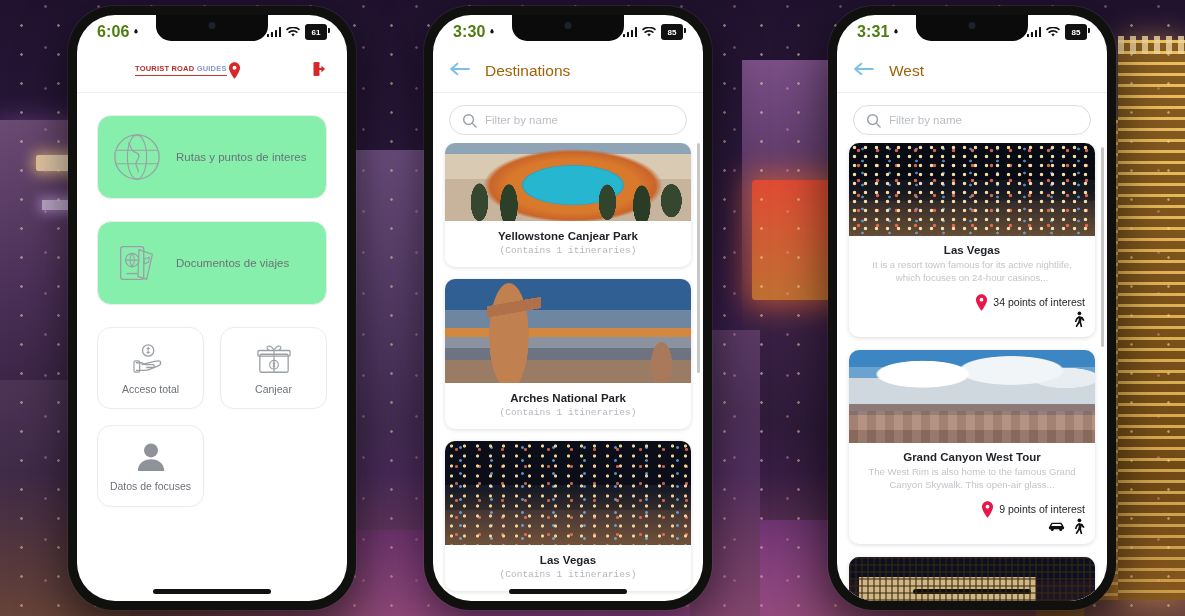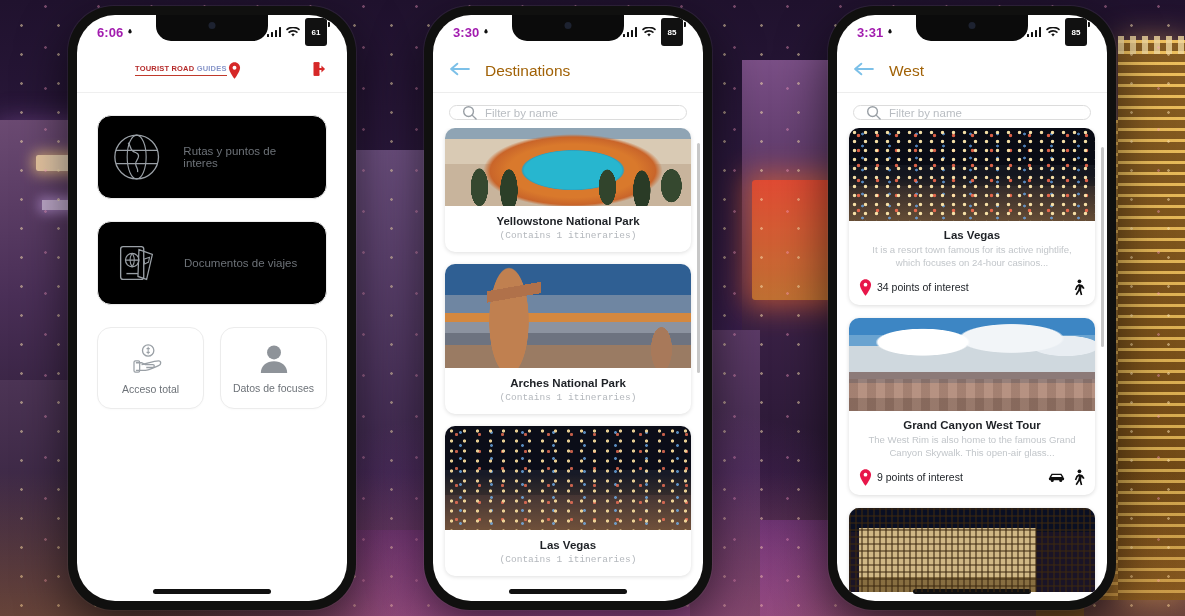--- a/index.html
+++ b/index.html
@@ -135,30 +135,30 @@
     content:""; position:absolute; left:50%; transform:translateX(-50%);
     top:7px; width:7px; height:7px; border-radius:50%;
     background:#1d2230;
   }
 
   
   .statusbar {
     position: relative; height: 34px; display: flex; align-items: center;
     justify-content: space-between; padding: 0 20px; z-index: 21;
   }
-  .sb-time { font-size: 13px; font-weight: 700; color:#a21caf; letter-spacing:.1px;
+  .sb-time { font-size: 16px; font-weight: 700; color:#4d7c0f; letter-spacing:.1px;
              display:flex; align-items:center; gap:3px; }
   .sb-loc { width:8px; height:8px; }
   .sb-right { display: flex; align-items: center; gap: 5px; }
   .bars { display: flex; align-items: flex-end; gap: 1.5px; height: 10px; }
   .bars i { width: 2.5px; background: #111; border-radius: .5px; display:block; }
   .bars i:nth-child(1){height:3.5px} .bars i:nth-child(2){height:5.5px}
   .bars i:nth-child(3){height:7.5px} .bars i:nth-child(4){height:10px}
   .batt {
-    min-width: 22px; height: 28px; border-radius: 3px; background:#111;
+    min-width: 22px; height: 16px; border-radius: 3px; background:#111;
     color:#fff; font-size:8px; font-weight:700; display:flex; align-items:center;
     justify-content:center; padding:0 2px; position: relative;
   }
   .batt::after{content:"";position:absolute;right:-3px;top:3.5px;width:2px;height:5px;
     background:#111;border-radius:0 1px 1px 0;}
 
   
   .appbar { height: 44px; display:flex; align-items:center; padding: 0 16px; gap: 14px;
             border-bottom: 1px solid #ededed; }
   .appbar.home { justify-content: space-between; border-bottom: 1px solid #efefef; }
@@ -167,37 +167,37 @@
   .logo-wrap { display:flex; align-items:center; gap:1px; margin-left: 42px; }
   .logo-txt { font-size: 7.5px; font-weight: 800; letter-spacing: .2px;
               border-bottom: 1.2px solid #c0392b; padding-bottom:1px; line-height:1.1;}
   .logo-a { color:#b52a2a; }
   .logo-b { color:#8795c9; }
   .logout-ic { margin-right: 2px; }
 
   
   .home-body { padding: 22px 20px 0; }
   .row-card {
-    border: 1px solid #ececec; border-radius: 14px; background:#000000;
-    display:flex; align-items:center; gap: 22px; padding: 16px 14px;
+    border: 1px solid #ececec; border-radius: 14px; background:#86efac;
+    display:flex; align-items:center; gap: 14px; padding: 16px 14px;
     margin-bottom: 22px; box-shadow: 0 1px 2px rgba(0,0,0,.02);
   }
   .row-card .lbl { font-size: 11.5px; color:#6d7278; }
   .grid2 { display:grid; grid-template-columns: 1fr 1fr; gap: 16px; margin-bottom: 20px; }
   .tile {
     border:1px solid #ececec; border-radius: 14px; background:#fff;
     height: 82px; display:flex; flex-direction:column; align-items:center;
     justify-content:center; gap: 7px; box-shadow: 0 1px 2px rgba(0,0,0,.02);
   }
   .tile .lbl { font-size: 10.5px; color:#6d7278; }
 
   
   .search-wrap { padding: 12px 16px 8px; }
   .search {
-    height: 15px; border:1px solid #dcdcdc; border-radius: 16px;
+    height: 30px; border:1px solid #dcdcdc; border-radius: 16px;
     display:flex; align-items:center; gap:8px; padding: 0 12px; background:#fff;
   }
   .search input {
     border:0; outline:0; font-size: 11.5px; color:#9aa0a6; flex:1;
     font-family: inherit; background: transparent;
   }
   .search input::placeholder { color:#b9bdc2; }
 
   
   .list { padding: 0 12px; overflow: hidden; height: calc(100% - 122px); position:relative; }
@@ -214,21 +214,21 @@
   .path-card {
     border-radius: 10px; background:#fff; margin-bottom: 13px;
     box-shadow: 0 1px 4px rgba(0,0,0,.14); overflow:hidden;
   }
   .path-img { height: 93px; width:100%; }
   .path-body { padding: 8px 10px 9px; }
   .path-title { font-size: 11.5px; font-weight:700; color:#1e2126; text-align:center; }
   .path-desc { font-size: 9.6px; color:#c2c6ca; text-align:center; line-height: 1.35;
                margin-top: 3px; }
   .path-foot { display:flex; align-items:flex-end; justify-content:space-between;
-               margin-top: 9px; }
+               margin-top: 9px; flex-direction: column; }
   .poi { display:flex; align-items:center; gap: 5px; }
   .poi .t { font-size: 10.5px; color:#22262b; }
   .modes { display:flex; align-items:center; gap: 7px; }
 
   
   .img-yellowstone {
     background:
       radial-gradient(ellipse 34% 42% at 52% 54%, #27b6cf 0 58%, #2fa0bd 60%, transparent 62%),
       radial-gradient(ellipse 48% 62% at 52% 55%, #d9792c 0 55%, #c9652a 70%, transparent 76%),
       linear-gradient(180deg,#8fa4b4 0 14%, #d9cab4 14% 46%, #c8b49c 46% 100%);
@@ -424,20 +424,31 @@
           <svg width="38" height="34" viewBox="0 0 40 36">
             <path d="M4 22h6l4 2h8c2 0 2 3 0 3h-7" fill="none" stroke="#9aa0a6" stroke-width="1.4"></path>
             <path d="M10 24c6-1 12-4 18-4 3 0 3 4 0 5-5 2-10 5-14 5H4" fill="none" stroke="#9aa0a6" stroke-width="1.4"></path>
             <rect x="2" y="20" width="6" height="12" rx="1.5" fill="none" stroke="#9aa0a6" stroke-width="1.3"></rect>
             <circle cx="17" cy="9" r="6" fill="none" stroke="#9aa0a6" stroke-width="1.4"></circle>
             <path d="M17 5v8M15.3 7h3.4M15.3 11h3.4" stroke="#9aa0a6" stroke-width="1.1" fill="none"></path>
           </svg>
           <span class="lbl">Acceso total</span>
         </div>
         <div class="tile">
+          <svg width="36" height="34" viewBox="0 0 38 36">
+            <rect x="4" y="13" width="30" height="19" rx="1.5" fill="none" stroke="#9aa0a6" stroke-width="1.4"></rect>
+            <rect x="2" y="9" width="34" height="6" rx="1.2" fill="none" stroke="#9aa0a6" stroke-width="1.4"></rect>
+            <path d="M19 9v23" stroke="#9aa0a6" stroke-width="1.3"></path>
+            <path d="M19 9c-4-8-11-4-5 0M19 9c4-8 11-4 5 0" fill="none" stroke="#9aa0a6" stroke-width="1.3"></path>
+            <circle cx="19" cy="24" r="4.6" fill="none" stroke="#9aa0a6" stroke-width="1.2"></circle>
+            <path d="M19 21v6M17.6 22.6h2.8M17.6 25.4h2.8" stroke="#9aa0a6" stroke-width="1" fill="none"></path>
+          </svg>
+          <span class="lbl">Canjear</span>
+        </div>
+        <div class="tile">
           <svg width="34" height="32" viewBox="0 0 36 34">
             <circle cx="18" cy="10" r="7.4" fill="#8e9399"></circle>
             <path d="M4 32c0-8 6.5-12.5 14-12.5S32 24 32 32z" fill="#8e9399"></path>
           </svg>
           <span class="lbl">Datos de focuses</span>
         </div>
       </div>
     </div>
 
     <div class="home-ind"></div>
@@ -487,21 +498,21 @@
           <path d="M10.8 10.8L15 15" stroke="#9aa0a6" stroke-width="1.5" stroke-linecap="round"></path>
         </svg>
         <input placeholder="Filter by name" style="">
       </div>
     </div>
 
     <div class="list">
       <div class="dest-card">
         <div class="dest-img img-yellowstone"></div>
         <div class="dest-body">
-          <div class="dest-title">Yellowstone National Park</div>
+          <div class="dest-title">Yellowstone Canjear Park</div>
           <div class="dest-sub">(Contains 1 itineraries)</div>
         </div>
       </div>
       <div class="dest-card">
         <div class="dest-img tall img-arches"></div>
         <div class="dest-body">
           <div class="dest-title">Arches National Park</div>
           <div class="dest-sub">(Contains 1 itineraries)</div>
         </div>
       </div>

